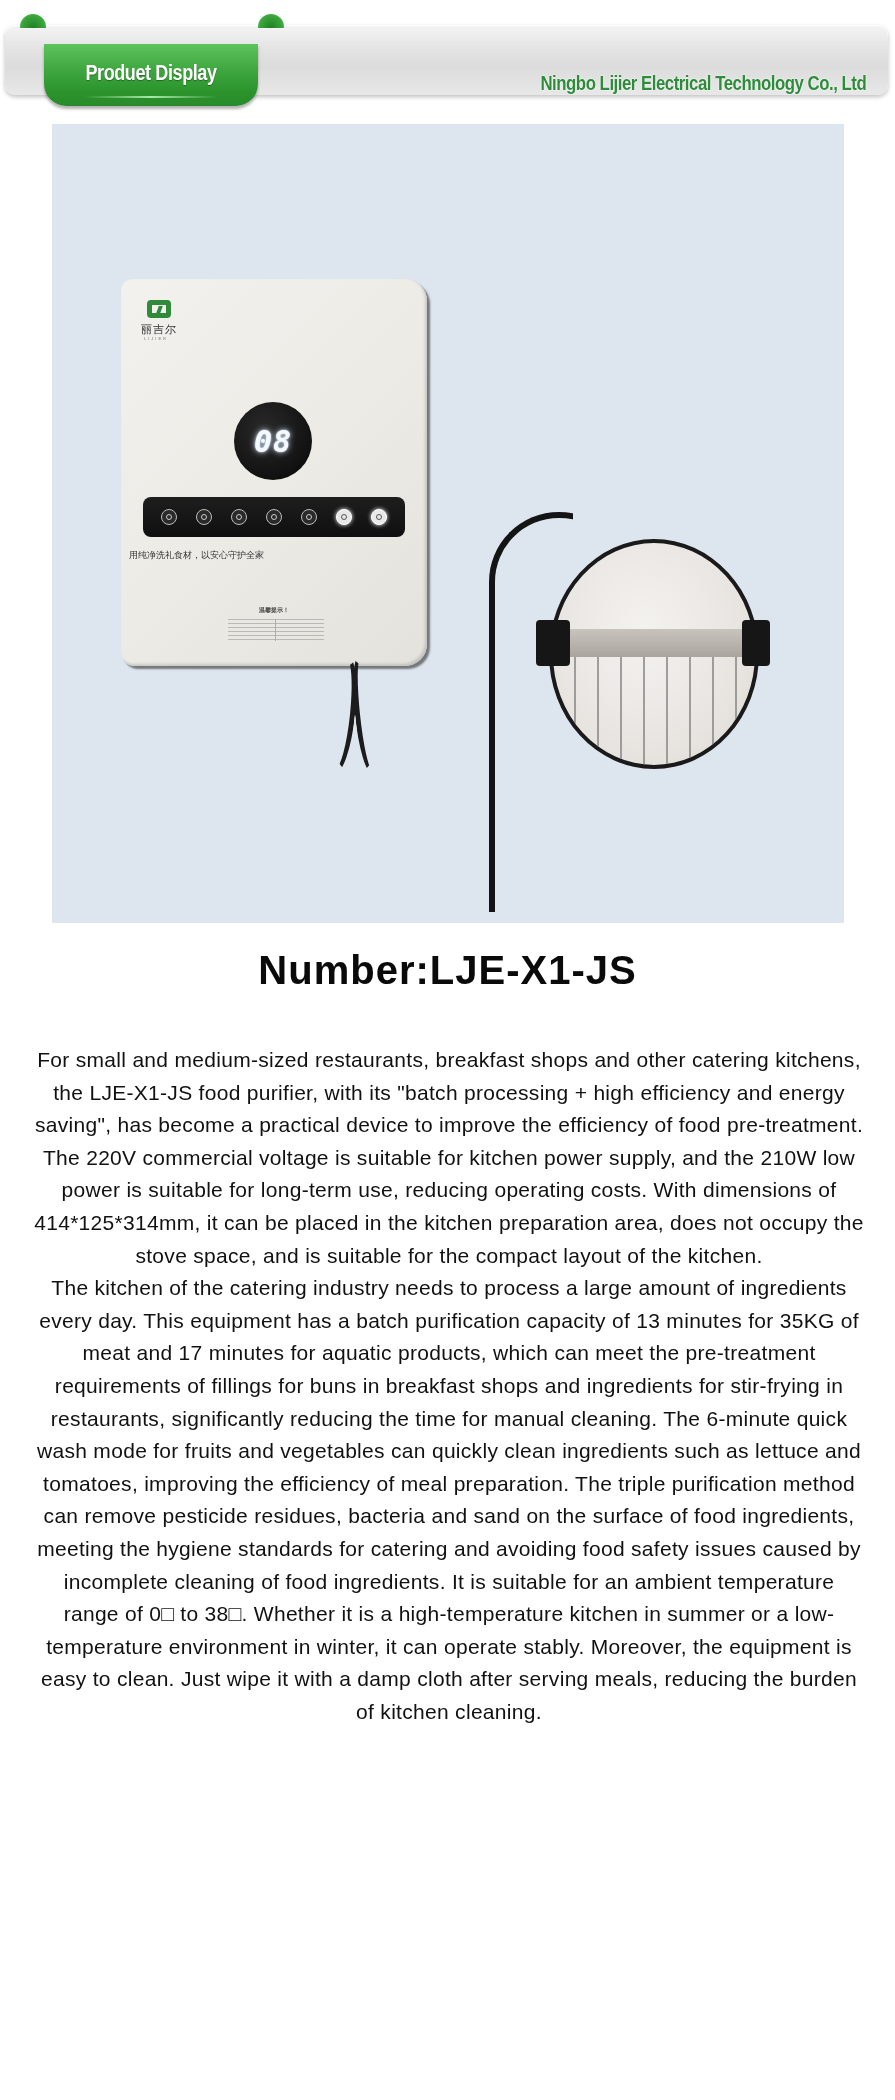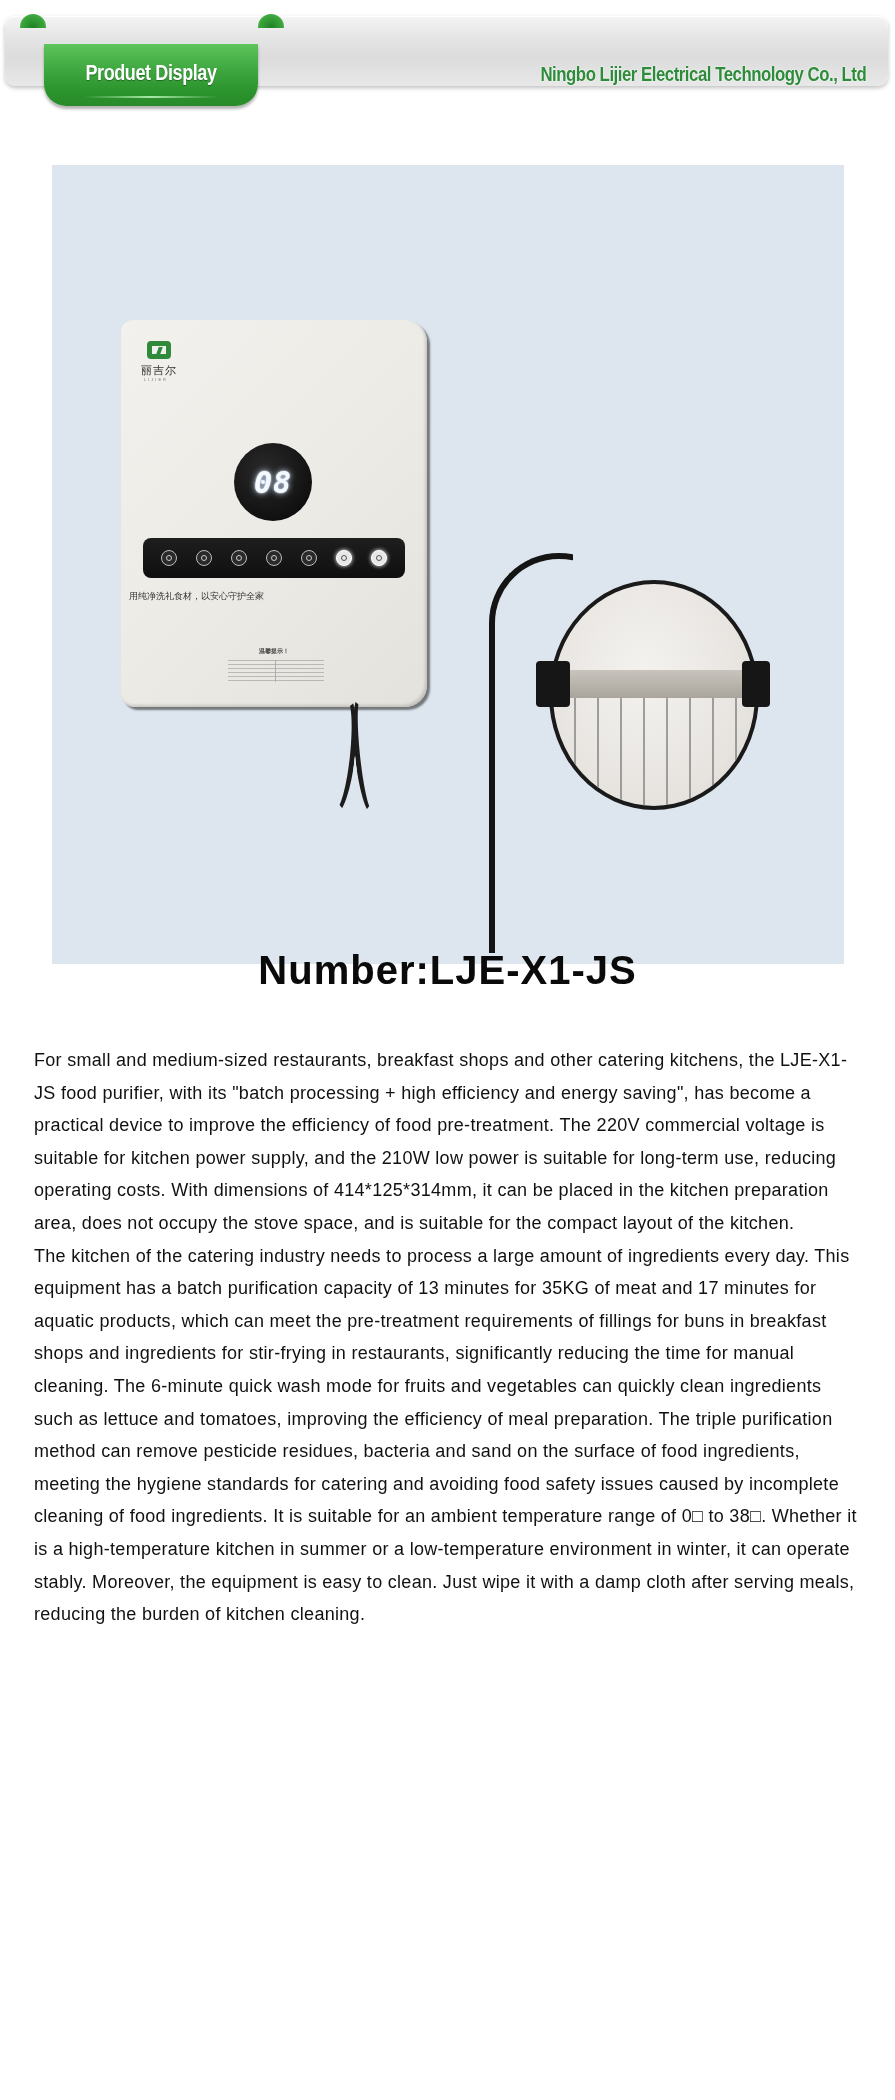--- a/index.html
+++ b/index.html
@@ -1,20 +1,20 @@
 <!DOCTYPE html>
 <html><head>
   <meta charset="utf-8">
   <style>
     html, body { margin: 0; padding: 0; background: #ffffff; }
     body { width: 895px; height: 2100px; position: relative; overflow: hidden; font-family: "Liberation Sans", sans-serif; }
 
     
     .header-bar {
-      position: absolute; left: 5px; top: 16px; width: 883px; height: 70px;
+      position: absolute; left: 5px; top: 25px; width: 883px; height: 70px;
       border-radius: 10px;
       background: linear-gradient(to bottom, #f4f4f4 0%, #e3e3e3 35%, #dcdcdc 60%, #e8e8e8 100%);
       box-shadow: 0 2px 4px rgba(0,0,0,0.25), inset 0 1px 0 #ffffff;
     }
     .ribbon-fold-left, .ribbon-fold-right {
       position: absolute; top: 14px; width: 26px; height: 14px;
       background: radial-gradient(ellipse at 50% 100%, #1f7f22 0%, #3aa43b 60%, #5fc25f 100%);
       border-radius: 14px 14px 0 0;
     }
     .ribbon-fold-left { left: 20px; }
@@ -41,21 +41,20 @@
       color: #2e8b3a; font-weight: bold; font-size: 21px; letter-spacing: -0.6px;
       transform: scaleX(0.8); transform-origin: right center; white-space: nowrap;
       text-shadow: 0 0 2px #ffffff, 0 0 1px #ffffff;
     }
 
     
     .image-panel {
       position: absolute; left: 52px; top: 124px; width: 792px; height: 799px;
       background: #dde6ee;
       overflow: hidden;
-      margin-top: 41px;
     }
     .device-body {
       position: absolute; left: 69px; top: 155px; width: 306px; height: 387px;
       background: linear-gradient(135deg, #f2f1ed 0%, #ecebe6 50%, #e4e2dc 100%);
       border-radius: 12px 22px 22px 14px;
       box-shadow: 3px 3px 2px rgba(30,30,30,0.55), inset -2px -2px 3px rgba(0,0,0,0.15);
     }
     .logo-mark {
       position: absolute; left: 26px; top: 21px; width: 24px; height: 18px;
       border: 5px solid #2f8a3a; border-radius: 4px; box-sizing: border-box;
@@ -152,22 +151,23 @@
 
     
     .model-title {
       position: absolute; left: 0; width: 895px; top: 948px; text-align: center;
       font-size: 40px; font-weight: bold; color: #0a0a0a; letter-spacing: 1px;
     }
 
     
     .description {
       position: absolute; left: 34px; top: 1044px; width: 830px;
-      font-size: 18px; line-height: 32.6px; color: #111;
+      font-size: 21px; line-height: 32.6px; color: #111;
       letter-spacing: 0.3px;
+      text-align: center;
     }
     .description p { margin: 0; }
   </style>
 </head>
 <body>
 
 <div class="header-bar">
   <div class="company-name">Ningbo Lijier Electrical Technology Co., Ltd</div>
 </div>
 <div class="ribbon-fold-left"></div>

